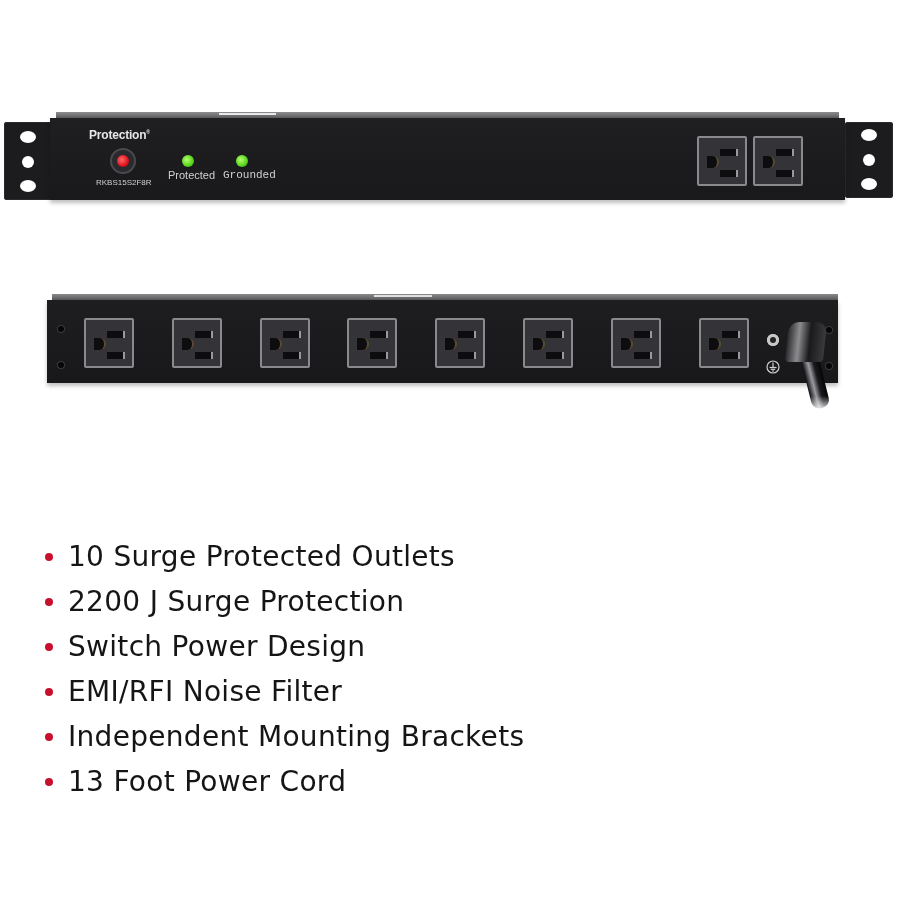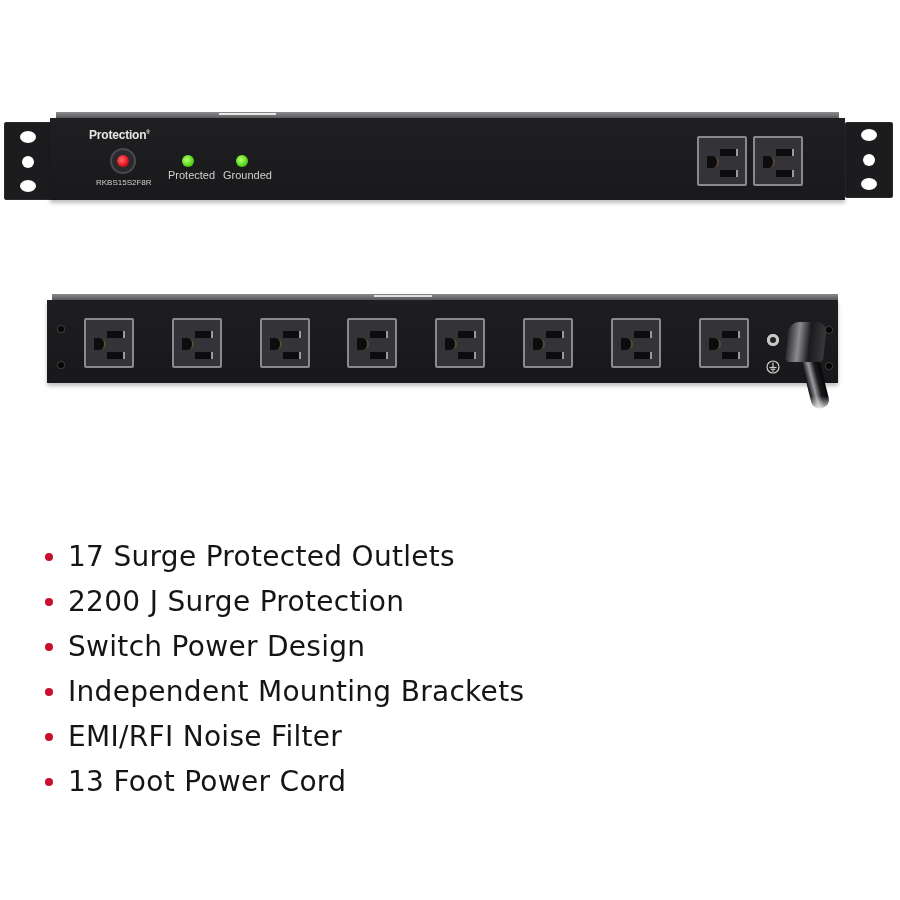--- a/index.html
+++ b/index.html
@@ -146,21 +146,21 @@
 
   <div class="power-btn">
     <div class="led-red"></div>
   </div>
   <div class="model">RKBS15S2F8R</div>
 
   <div class="led-green" style="left:182px; top:155px;"></div>
   <div class="led-label" style="left:168px; top:169px;">Protected</div>
 
   <div class="led-green" style="left:236px; top:155px;"></div>
-  <div class="led-label" style="left:223px; top:169px;">Grounded</div>
+  <div class="led-label" style="left:223px; top:169px;font-family:Liberation Mono, monospace;">Grounded</div>
 
   <div class="outlet" style="left:697px; top:136px;">
     <div class="ground"></div>
       <div class="slot top"></div>
       <div class="slot bot"></div>
   </div>
   <div class="outlet" style="left:753px; top:136px;">
     <div class="ground"></div>
       <div class="slot top"></div>
       <div class="slot bot"></div>
@@ -227,19 +227,19 @@
     <line x1="4.8" y1="9.3" x2="9.2" y2="9.3" stroke="#cfcfcf" stroke-width="1.2"></line>
     <line x1="6" y1="11" x2="8" y2="11" stroke="#cfcfcf" stroke-width="1.2"></line>
   </svg>
 
   <div class="cord"></div>
   <div class="cord-boot"></div>
   <div class="cord-fade"></div>
 </div>
 
 <ul class="features">
-  <li><span class="dot" style="background:#c8102e;"></span><span>17 Surge Protected Outlets</span></li>
+  <li><span class="dot" style="background:#c8102e;"></span><span>10 Surge Protected Outlets</span></li>
   <li><span class="dot" style="background:#c8102e;"></span><span>2200 J Surge Protection</span></li>
   <li><span class="dot" style="background:#c8102e;"></span><span>Switch Power Design</span></li>
+  <li><span class="dot" style="background:#c8102e;"></span><span>EMI/RFI Noise Filter</span></li>
   <li><span class="dot" style="background:#c8102e;"></span><span>Independent Mounting Brackets</span></li>
-  <li><span class="dot" style="background:#c8102e;"></span><span>EMI/RFI Noise Filter</span></li>
   <li><span class="dot" style="background:#c8102e;"></span><span>13 Foot Power Cord</span></li>
 </ul>
 
 </body></html>

